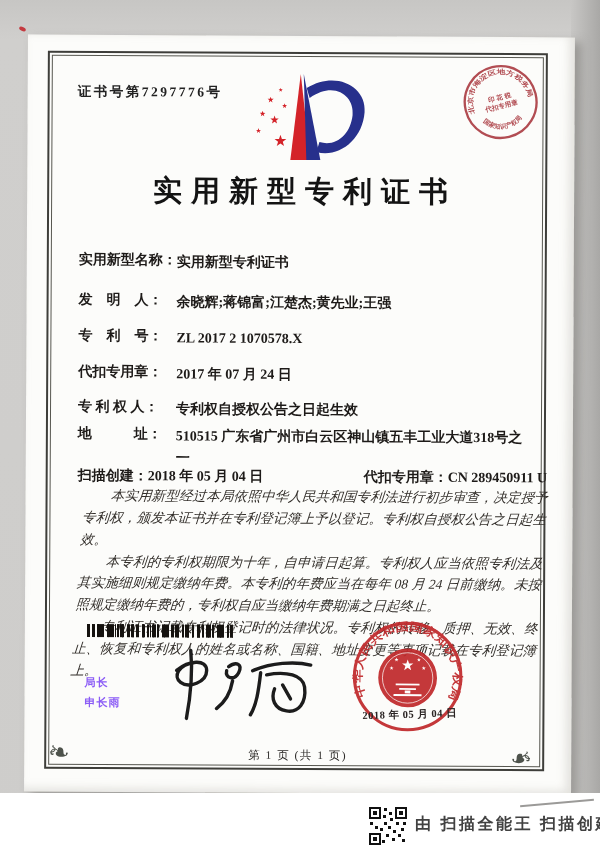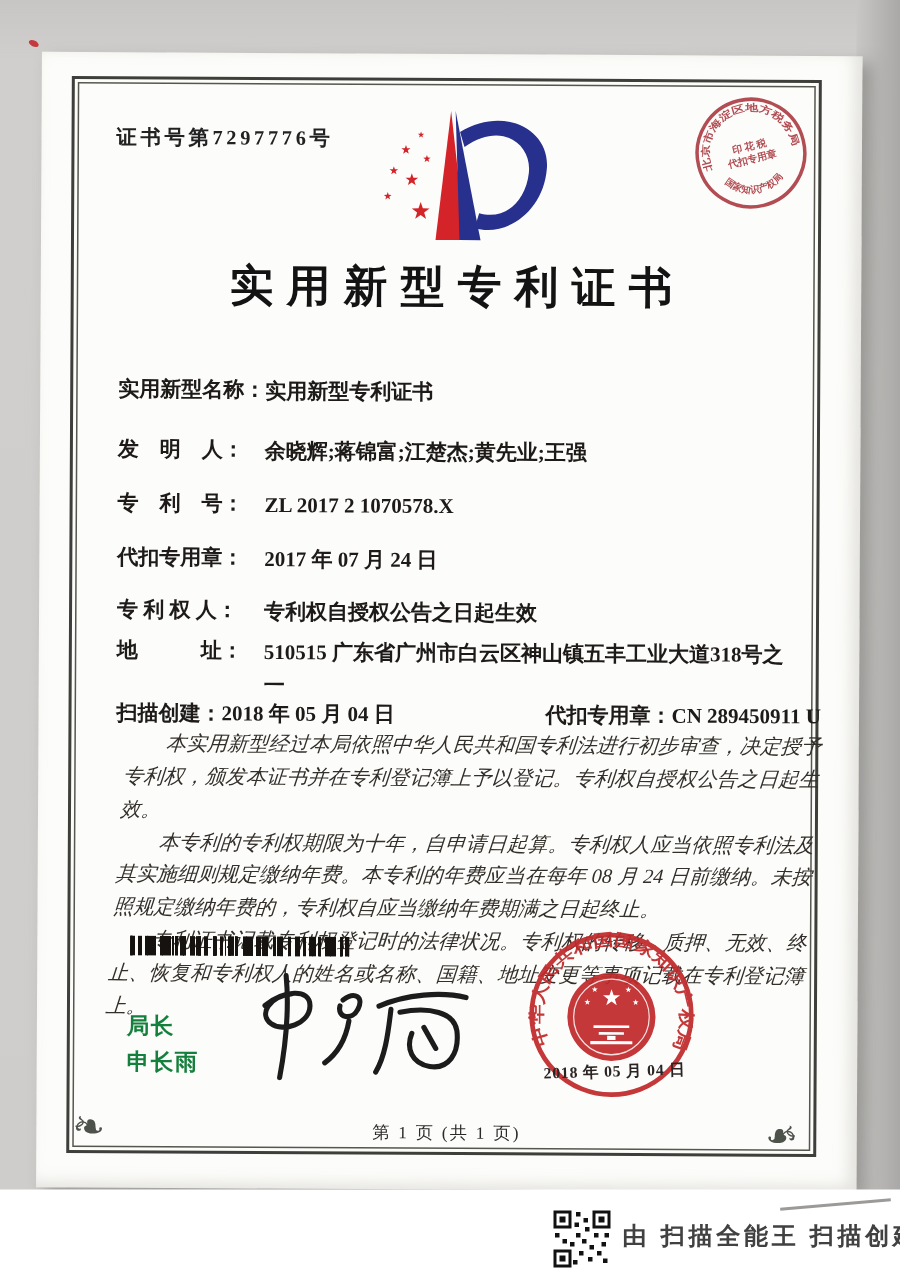--- a/index.html
+++ b/index.html
@@ -37,21 +37,21 @@
            color:#332f2b; font-style:italic; text-align:justify; transform:skewX(-4deg); }
   .paras p { text-indent:2em; font-weight:500; }
 
   .barcode { position:absolute; left:62px; top:589px; width:146px; height:13px;
              background-image:
                repeating-linear-gradient(90deg,#15120f 0 2px,transparent 2px 5px),
                repeating-linear-gradient(90deg,#15120f 0 1px,transparent 1px 7px),
                repeating-linear-gradient(90deg,#15120f 0 3px,transparent 3px 11px); }
 
   .director { position:absolute; left:60px; top:640px; font-family:"Liberation Sans",sans-serif;
-              font-size:15px; font-weight:700; color:#15803d; }
+              font-size:11px; font-weight:700; color:#8b5cf6; }
   .director div { margin-bottom:5px; letter-spacing:1px; }
   .signature { position:absolute; left:130px; top:604px; }
 
   .seal { position:absolute; left:327px; top:584px; opacity:.93; }
   .seal-date { position:absolute; left:338px; top:671px; width:100px; font-size:10.5px; font-weight:700;
                color:#2a2423; letter-spacing:.5px; transform:rotate(-2deg); white-space:nowrap; }
 
   .footer { position:absolute; left:0; top:712px; width:100%; text-align:center; font-size:11.5px;
             letter-spacing:1.5px; color:#2c2a28; }
 

